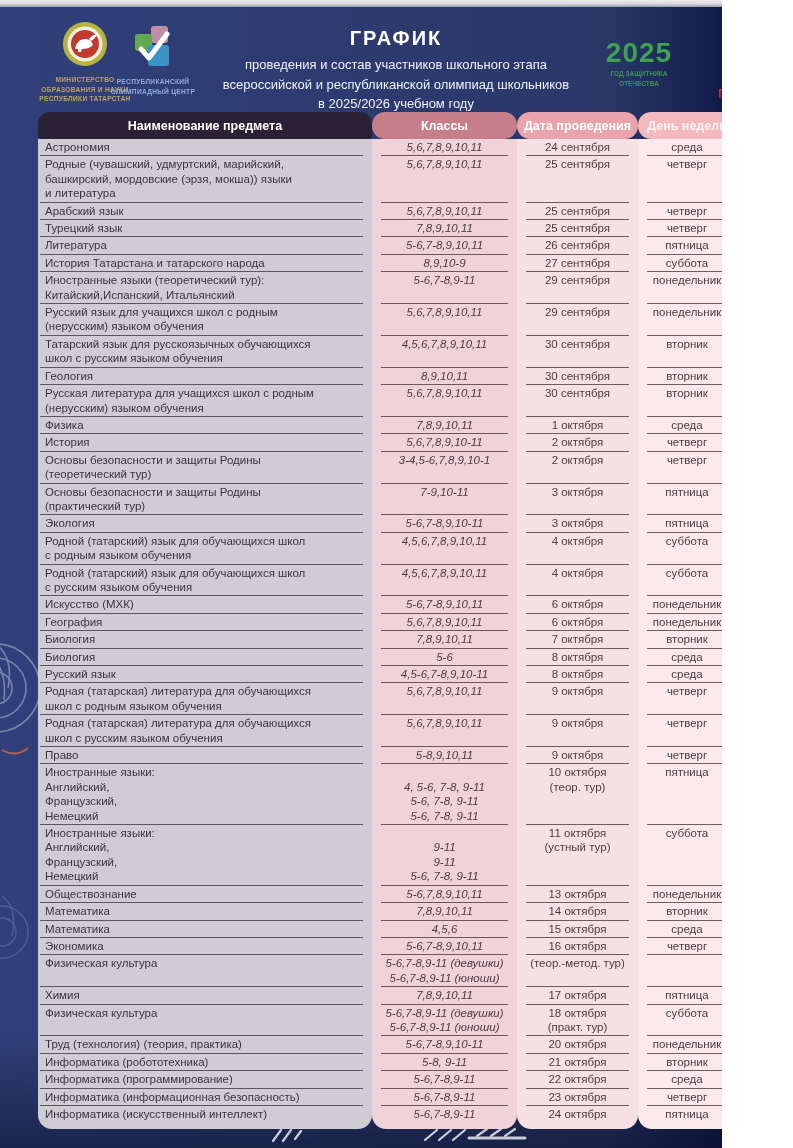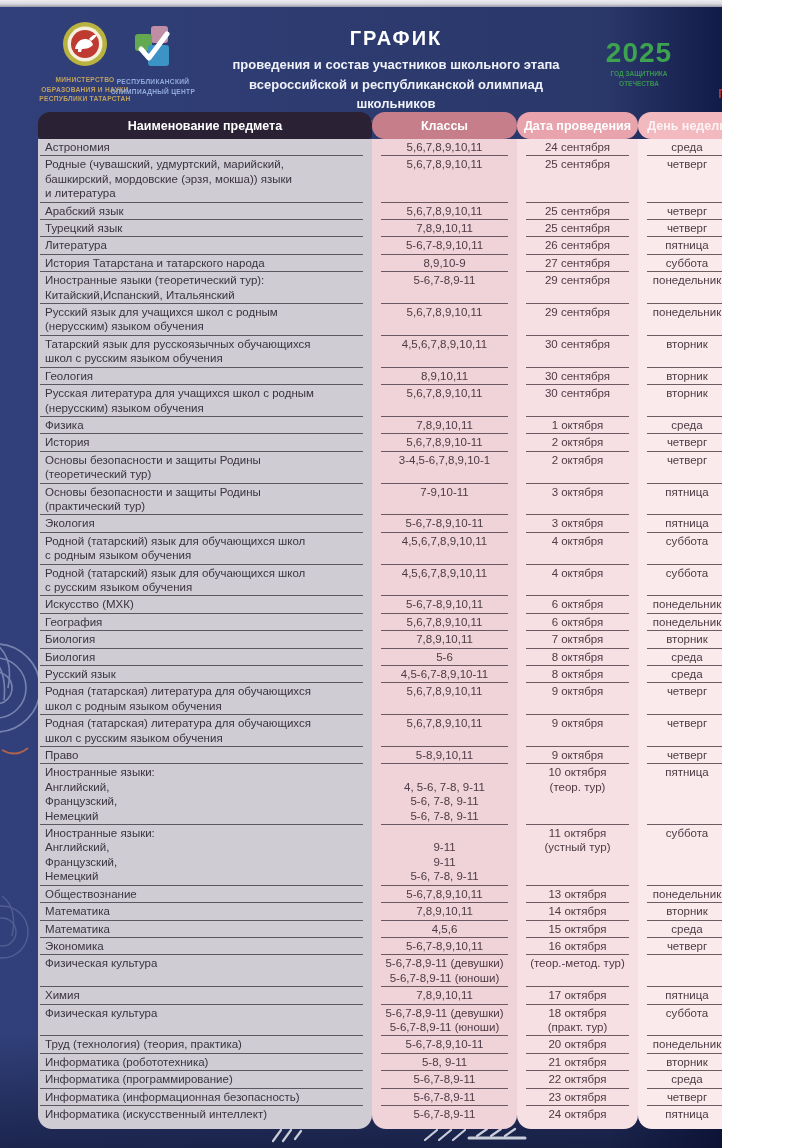--- a/index.html
+++ b/index.html
@@ -17,40 +17,40 @@
     background:linear-gradient(to bottom,#ececf0 0%,#d8d8df 55%,#9a9aa8 100%);}
   
   .hdr{position:absolute;top:7px;left:0;right:0;height:105px;}
   .logo-block{position:absolute;text-align:center;color:#bfa05e;}
   .logo-ministry{left:24px;top:14px;width:122px;}
   .logo-roc{left:106px;top:18px;width:94px;}
   .logo-block .cap{font-size:6.6px;font-weight:bold;line-height:1.45;letter-spacing:.3px;white-space:pre-line;margin-top:4px;}
   .logo-roc .cap{color:#93abdc;}
   .title-block{position:absolute;left:215px;top:20px;width:362px;text-align:center;color:#f0f2f9;}
   .title-block h1{margin:0 0 5px 0;font-size:20px;letter-spacing:2px;font-weight:bold;color:#ffffff;}
-  .subtitle{font-size:13px;font-weight:bold;line-height:1.5;}
+  .subtitle{font-size:13px;font-weight:normal;line-height:1.5;}
   .badge-2025{position:absolute;left:600px;top:32px;width:78px;text-align:center;color:#3da34f;}
   .badge-2025 .num{font-size:28px;font-weight:bold;letter-spacing:1px;line-height:1;}
   .badge-2025 .cap{font-size:6.5px;font-weight:bold;line-height:1.5;white-space:pre-line;margin-top:2px;opacity:.85;}
   .badge-80{position:absolute;left:716px;top:12px;width:64px;text-align:center;color:#c03430;}
   .badge-80 .num{font-size:19px;font-weight:bold;line-height:1;margin-top:-10px;}
   .badge-80 .cap{font-size:12px;font-weight:bold;letter-spacing:.5px;margin-top:1px;}
   
   .table{position:absolute;left:38px;top:112px;width:719px;
     display:grid;grid-template-columns:334px 145px 121px 98px;}
   .th{height:27px;display:flex;align-items:center;justify-content:center;
     font-size:12.5px;font-weight:bold;color:#ffffff;}
   .th.c0{background:#2b2134;border-radius:12px 12px 4px 4px;}
   .th.c1{background:#c67e8a;border-radius:13px;}
   .th.c2{background:#e9a3ac;border-radius:13px;text-align:center;}
   .th.c3{background:#f2b9bf;border-radius:13px;color:#fdf3f4;}
   .td{position:relative;font-size:11.5px;line-height:14.4px;
     padding:1px 6px 2px;white-space:pre-line;color:#4c3a44;text-align:center;}
   .td.c0{background:#cfccd3;color:#3a3440;text-align:left;padding-left:7px;padding-right:0;}
-  .td.c1{background:#efd3d9;padding-left:3px;padding-right:3px;}
+  .td.c1{background:#efd3d9;padding-left:3px;padding-right:3px;font-style:italic;}
   .td.c2{background:#f7e0e3;}
   .td.c3{background:#fbeaec;}
   .td::after{content:"";position:absolute;bottom:0;height:1px;left:9px;right:9px;
     background:rgba(74,56,66,.8);}
   .td.c0::after{left:2px;right:9px;background:rgba(62,56,66,.8);}
   .td.last{padding-bottom:8px;border-radius:0 0 14px 14px;}
   .td.last::after{display:none;}
   
   .deco{position:absolute;pointer-events:none;}
   .fw1{left:-38px;top:592px;}

